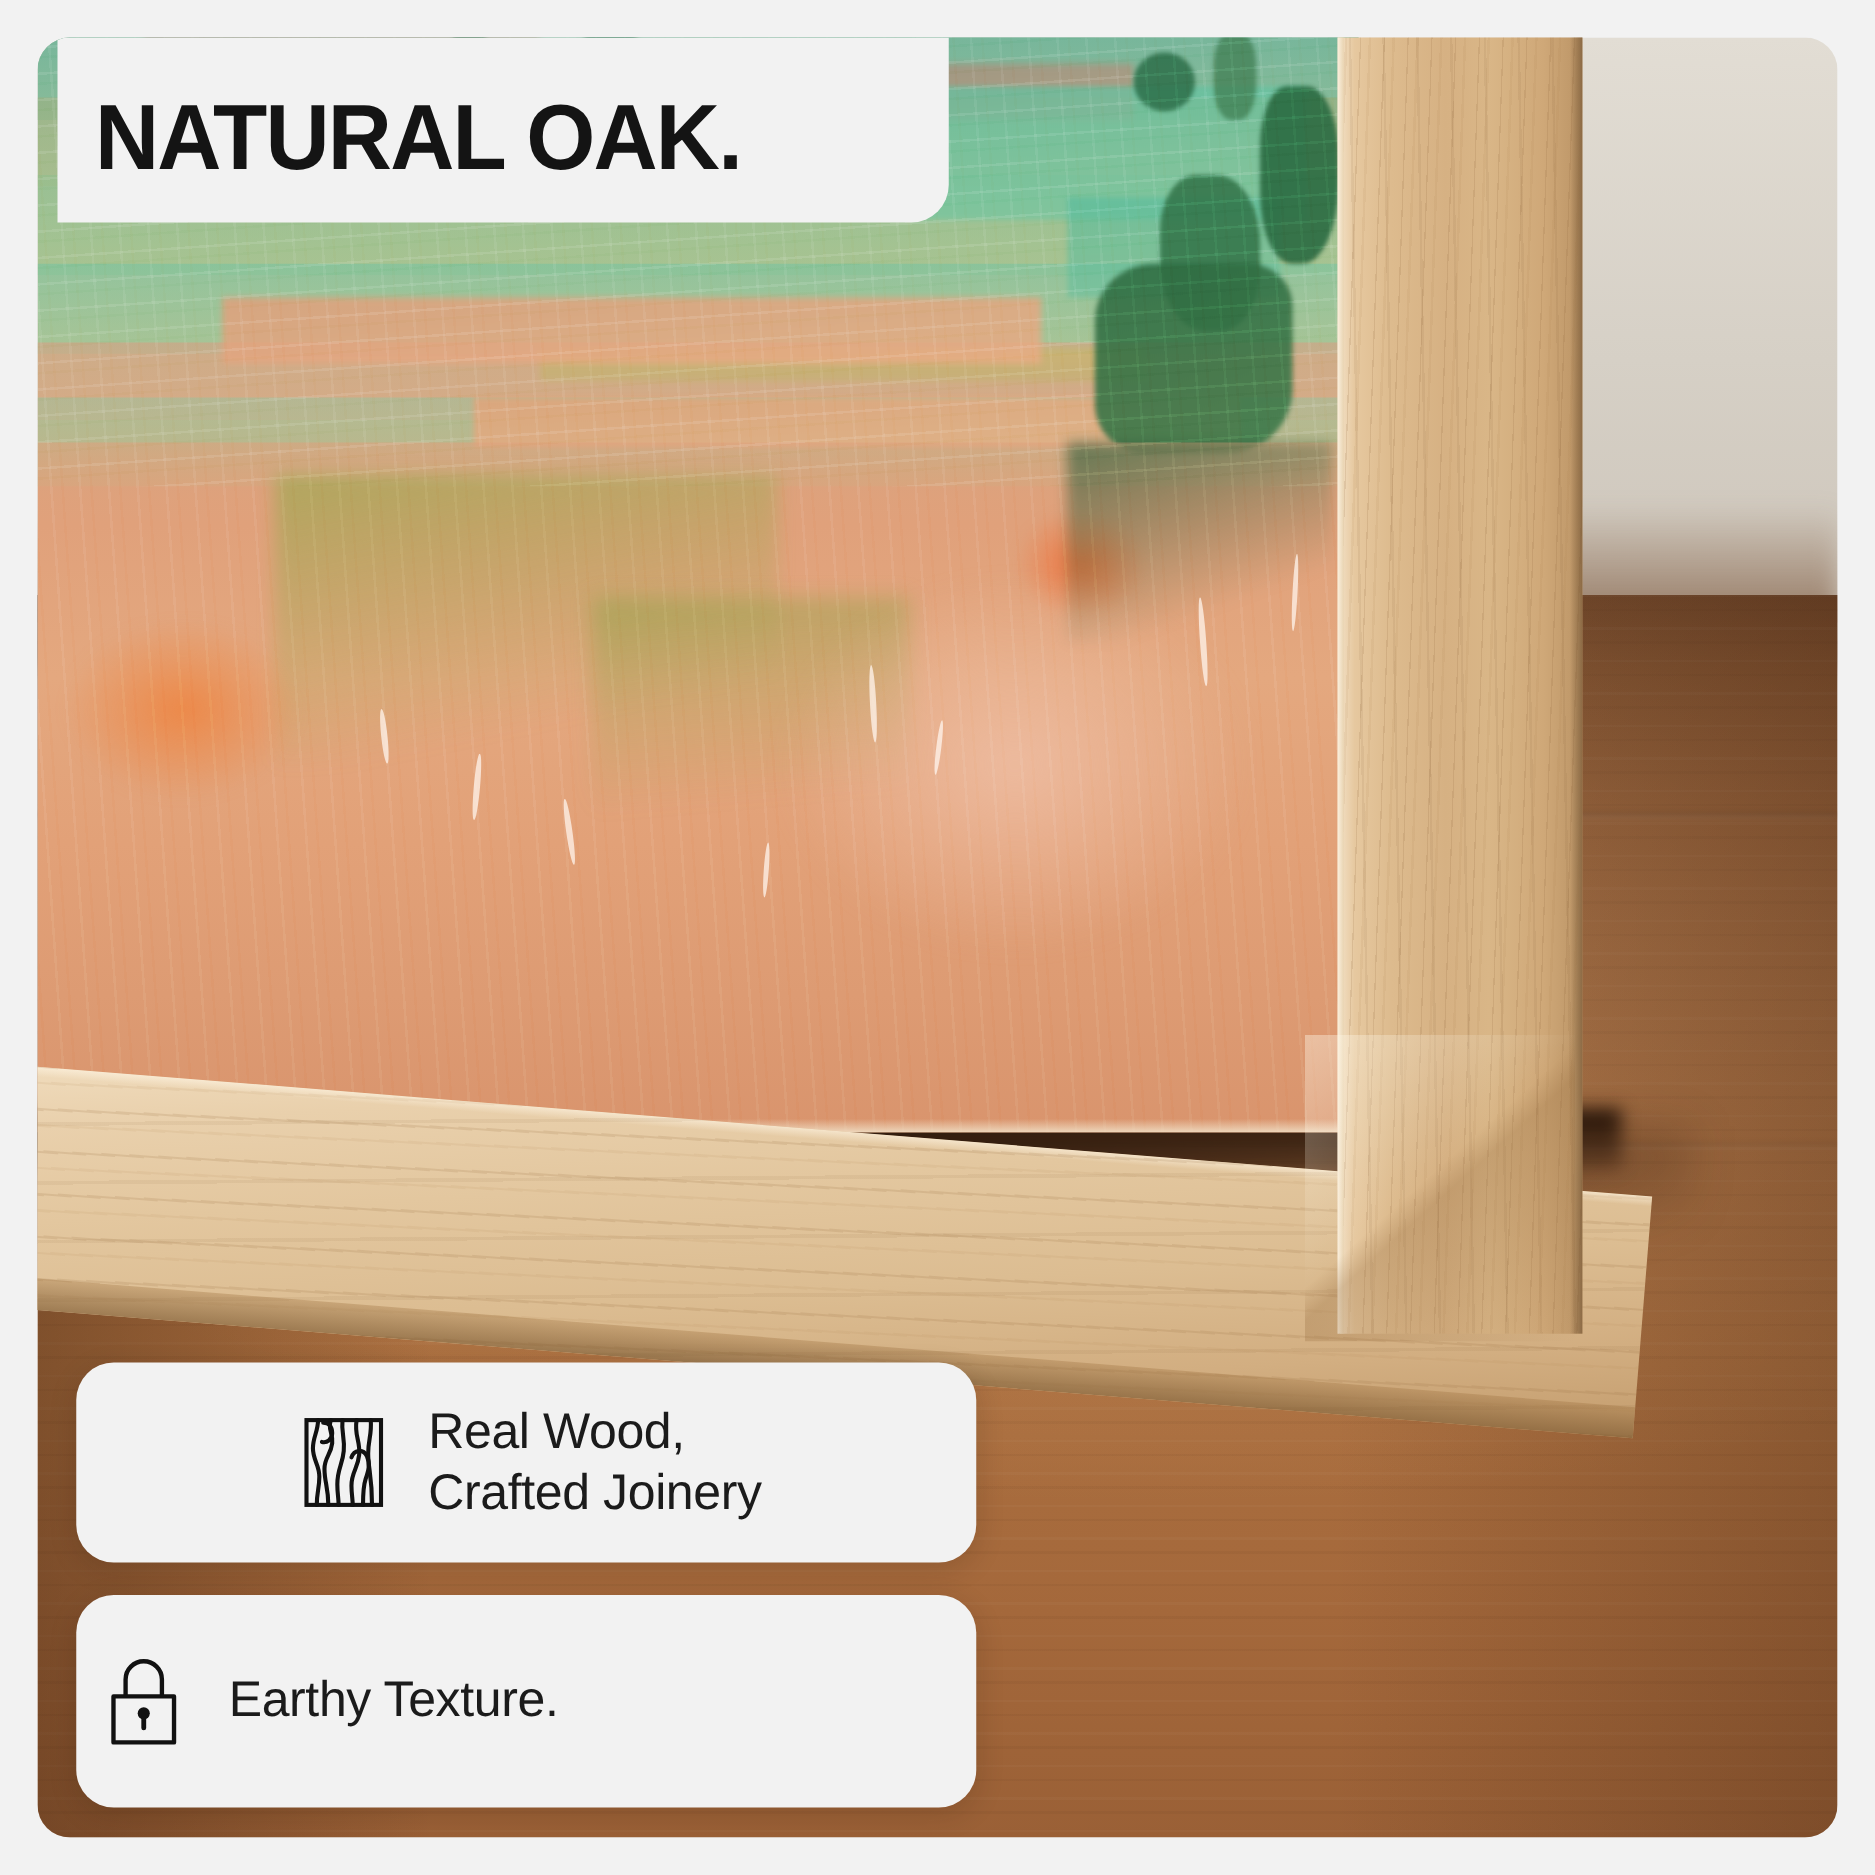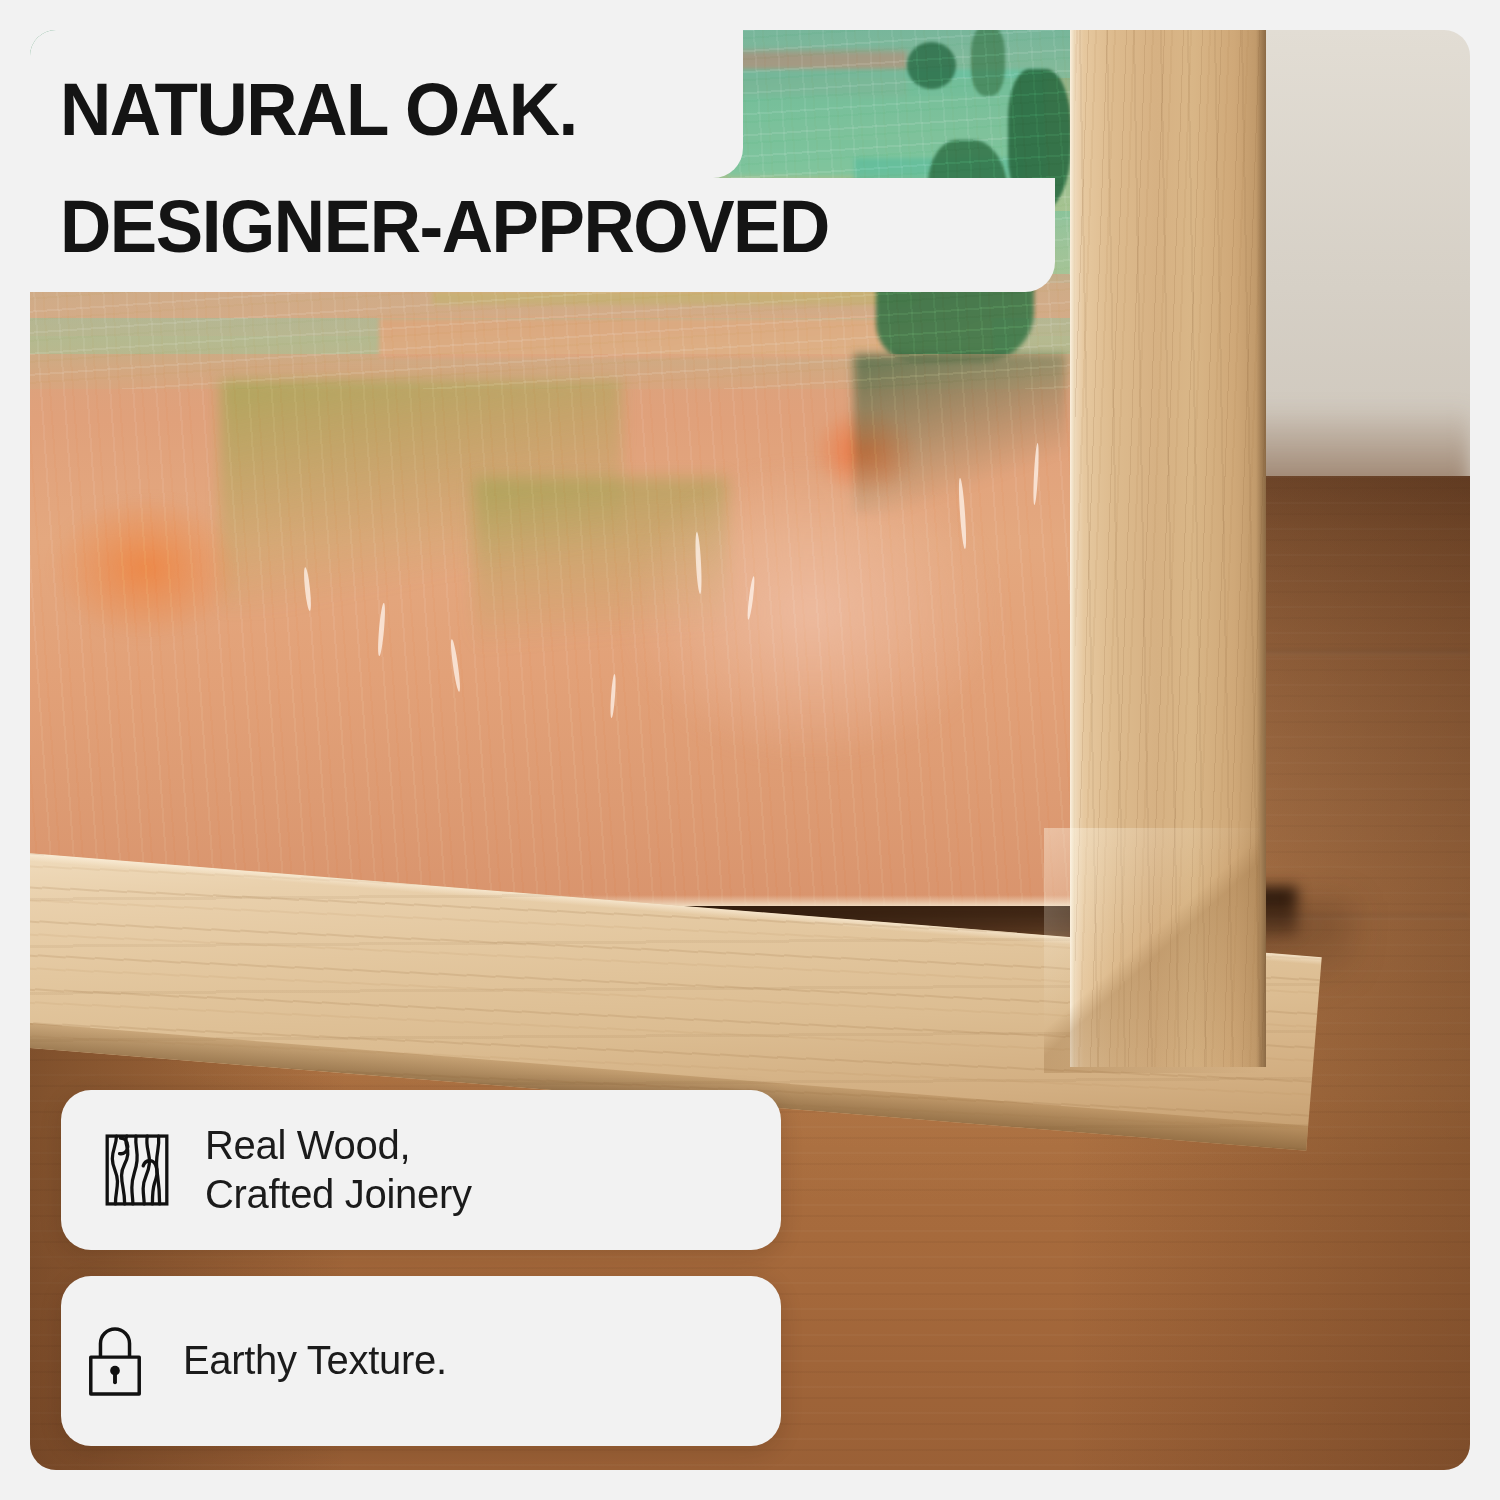--- a/index.html
+++ b/index.html
@@ -305,21 +305,21 @@
     background:linear-gradient(180deg,rgba(240,222,196,.0),rgba(240,222,196,.9));
   }
 
   
   .hl {
     position:absolute; background:#f2f2f2;
     display:flex; align-items:center;
     white-space:nowrap;
   }
   .hl1 {
-    left:0; top:0; width:49.5%; height:10.3%;
+    left:16px; top:0; width:49.5%; height:10.3%;
     border-bottom-right-radius:30px;
     padding-left:2.1%;
   }
   .hl2 {
     left:0; top:10.3%; width:71.2%; height:7.9%;
     border-bottom-right-radius:30px;
     padding-left:2.1%;
   }
   .hl-text {
     font-family:"Liberation Sans", sans-serif;
@@ -336,21 +336,21 @@
 
   
   .badge {
     position:absolute;
     background:#f2f2f2;
     border-radius:30px;
     display:flex; align-items:center;
     padding:0 34px;
     box-shadow:0 6px 22px rgba(40,20,8,.16);
   }
-  .badge1 { left:2.15%; top:73.6%; width:50%; height:11.1%; }
+  .badge1 { left:2.15%; top:73.6%; width:50%; height:11.1%;justify-content:center; }
   .badge2 { left:2.15%; top:86.5%; width:50%; height:11.8%;padding-left:12px; }
   .badge-icon {
     width:84px; height:84px;
     flex:0 0 84px;
     display:flex; align-items:center; justify-content:center;
     margin-right:26px;
   }
   .badge-icon svg { display:block; }
   .badge-text {
     font-family:"Liberation Sans", sans-serif;
@@ -438,23 +438,20 @@
       <div class="stile-grain"></div>
       <div class="stile-edge"></div>
       <div class="stile-dark"></div>
     </div>
 
     <div class="miter"></div>
 
     <div class="hl hl1">
       <span class="hl-text">NATURAL OAK.</span>
     </div>
-    <div class="hl hl2">
-      <span class="hl-text">DESIGNER-APPROVED</span>
-    </div>
 
     <div class="badge badge1">
       <div class="badge-icon">
         <svg viewBox="0 0 64 72" width="66" height="74" fill="none" stroke="#111" stroke-width="3.2" stroke-linecap="round">
           <rect x="3" y="3" width="58" height="66"></rect>
           <path d="M12 3c0 9-4 13-4 22s5 13 5 22 -2 12 -2 22"></path>
           <path d="M22 3c-3 7 2 10 1 18 -1 9-6 11-6 20 0 10 3 15 3 28"></path>
           <path d="M16 5c4 0 7 3 7 8s-4 8-8 7"></path>
           <path d="M31 3c-1 10 2 14 1 24 -1 11-5 14-5 26 0 7 1 11 1 16"></path>
           <path d="M42 3c-2 12 3 16 2 27 -1 11-6 13-6 24 0 6 1 11 1 15"></path>

